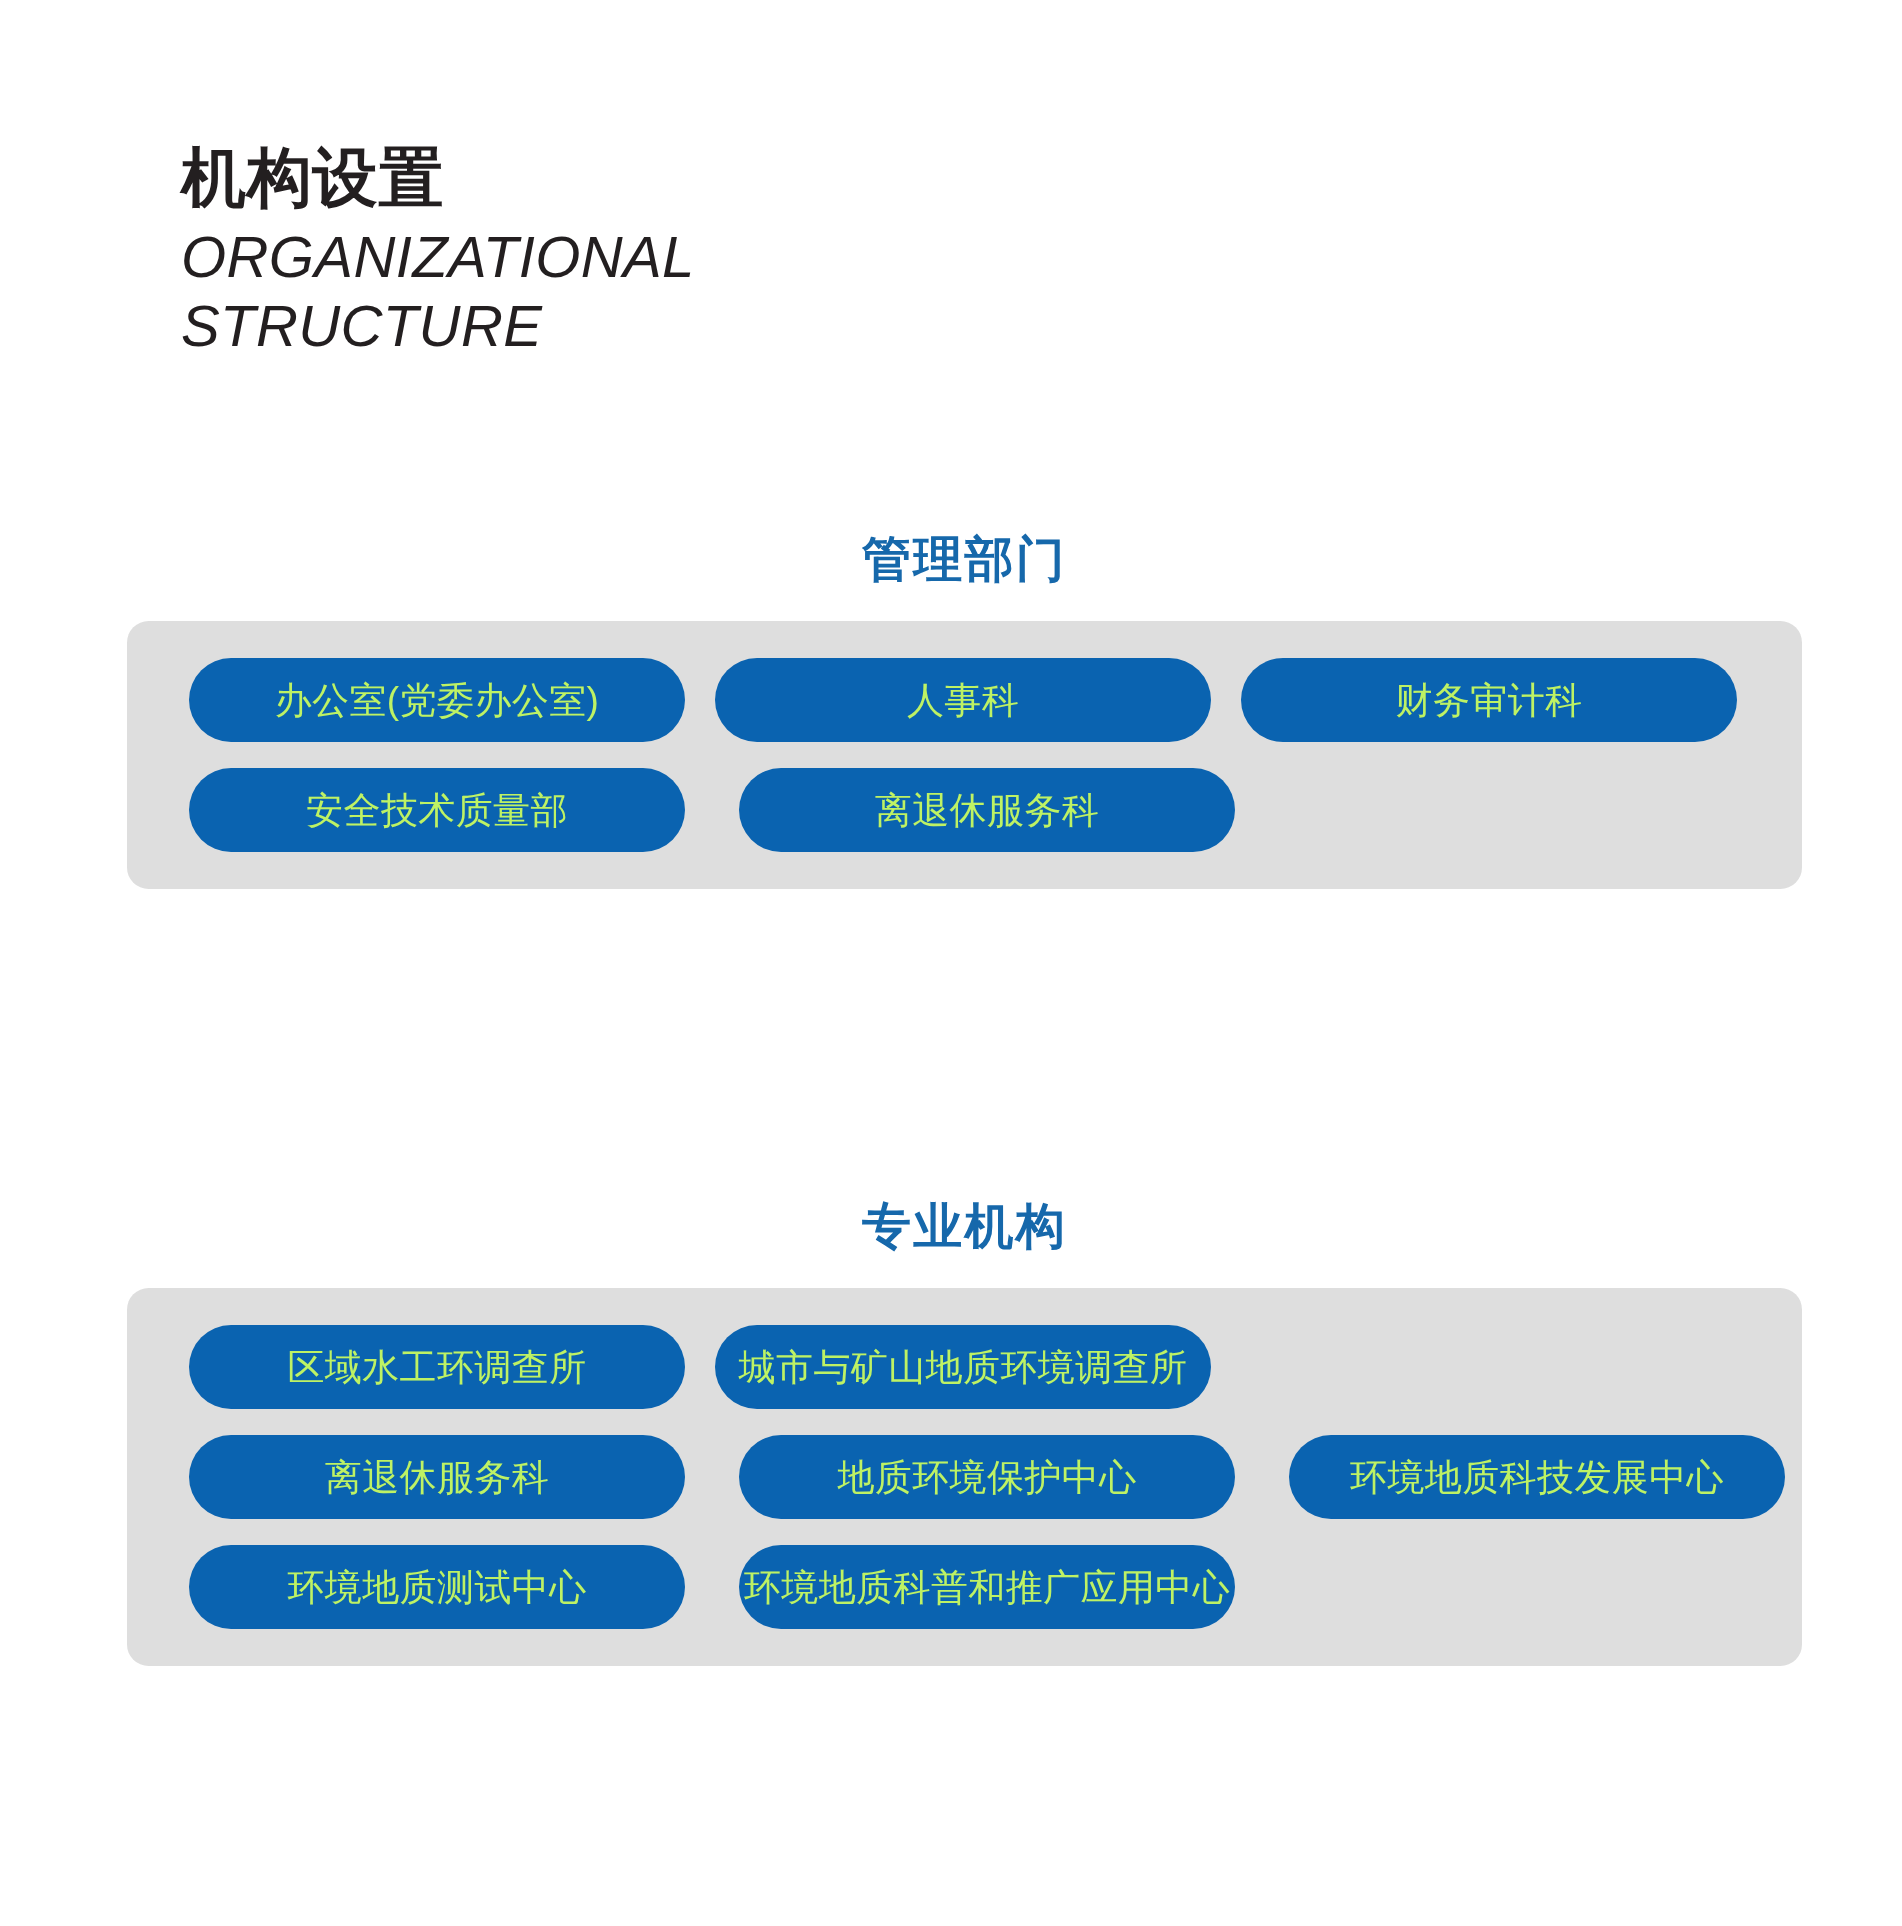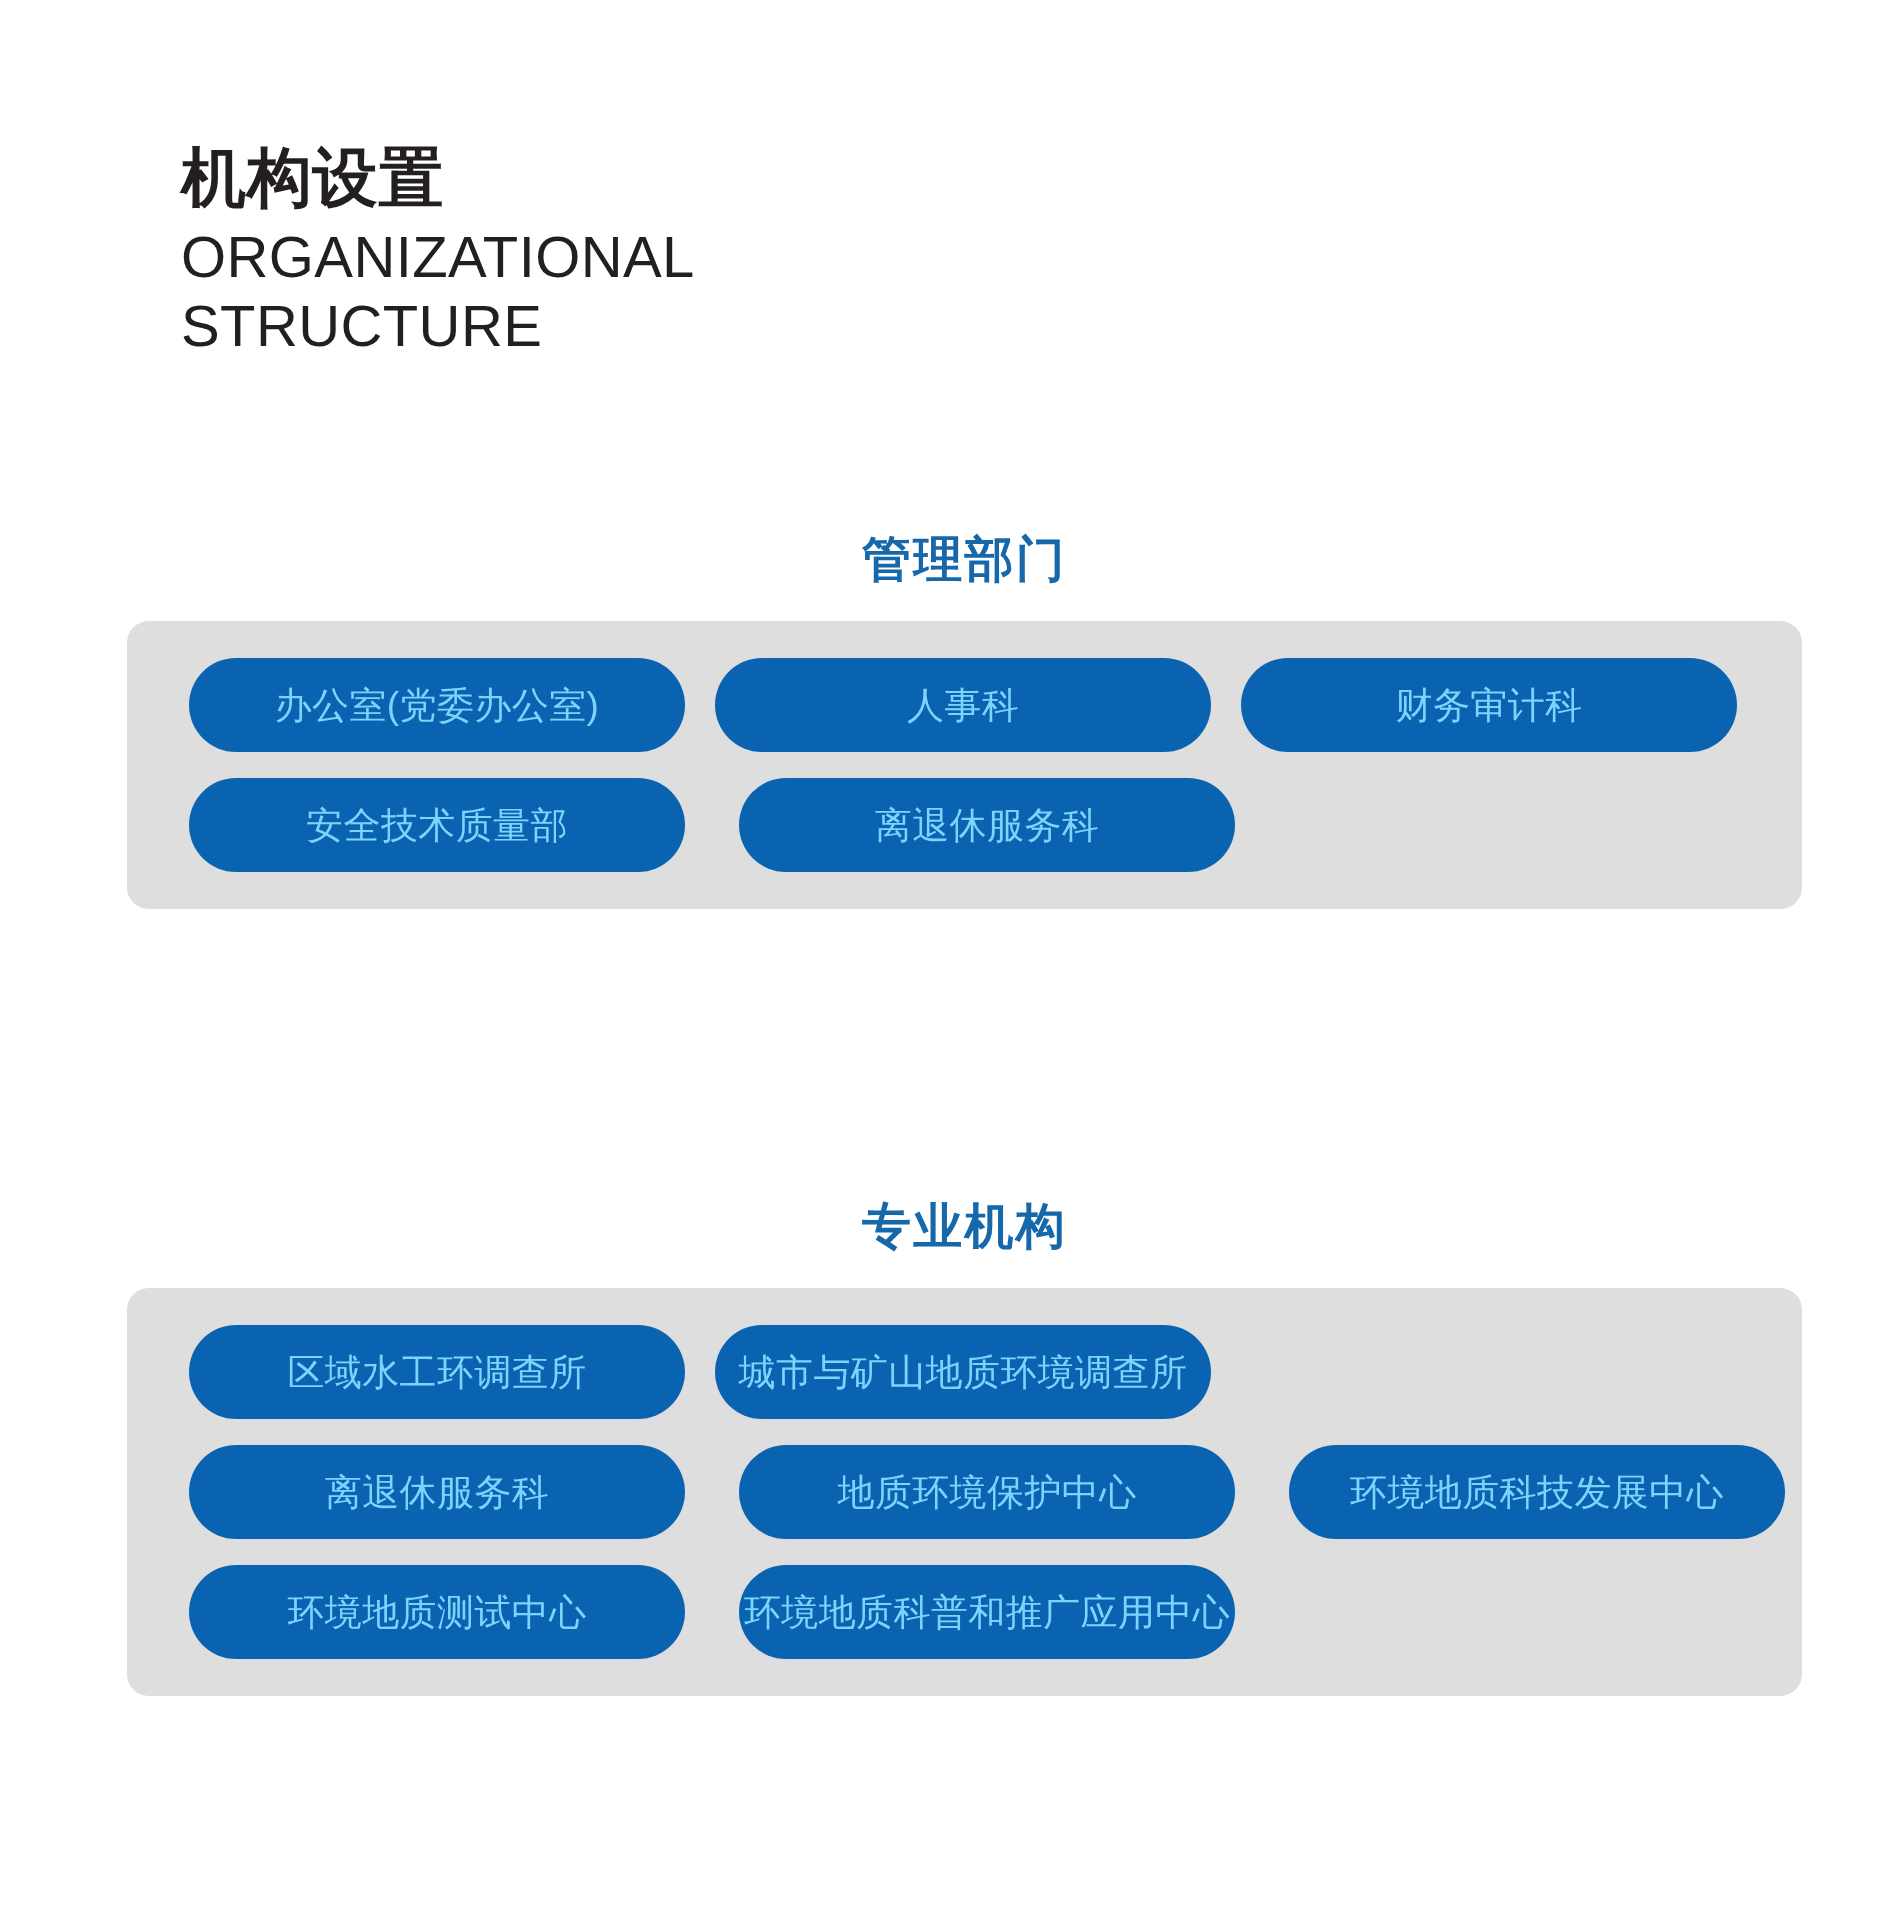--- a/index.html
+++ b/index.html
@@ -35,20 +35,21 @@
     font-size: 58px;
     font-weight: normal;
     color: #231f20;
     line-height: 1.18;
     letter-spacing: 0.4px;
     margin-top: 8.5px;
   }
   #title-en .en-line {
     display: block;
     white-space: nowrap;
+    font-style: italic;
   }
 
   
   .section {
     position: absolute;
     left: 13px;
     width: 1903px;
   }
   .section-heading {
     text-align: center;
@@ -75,25 +76,25 @@
     padding-left: 62px;
     padding-right: 62px;
     box-sizing: border-box;
   }
   .btn-row + .btn-row {
     margin-top: 26px;
     gap: 24px;
   }
   .pill {
     width: 496px;
-    height: 94px;
+    height: 84px;
     flex: 0 0 496px;
     background: #0a63b0;
     border-radius: 50px;
-    color: #7dd3fc;
+    color: #bef264;
     font-size: 37px;
     letter-spacing: 0.4px;
     display: flex;
     align-items: center;
     justify-content: center;
     box-sizing: border-box;
     white-space: nowrap;
     line-height: 1;
     text-align: center;
   }

